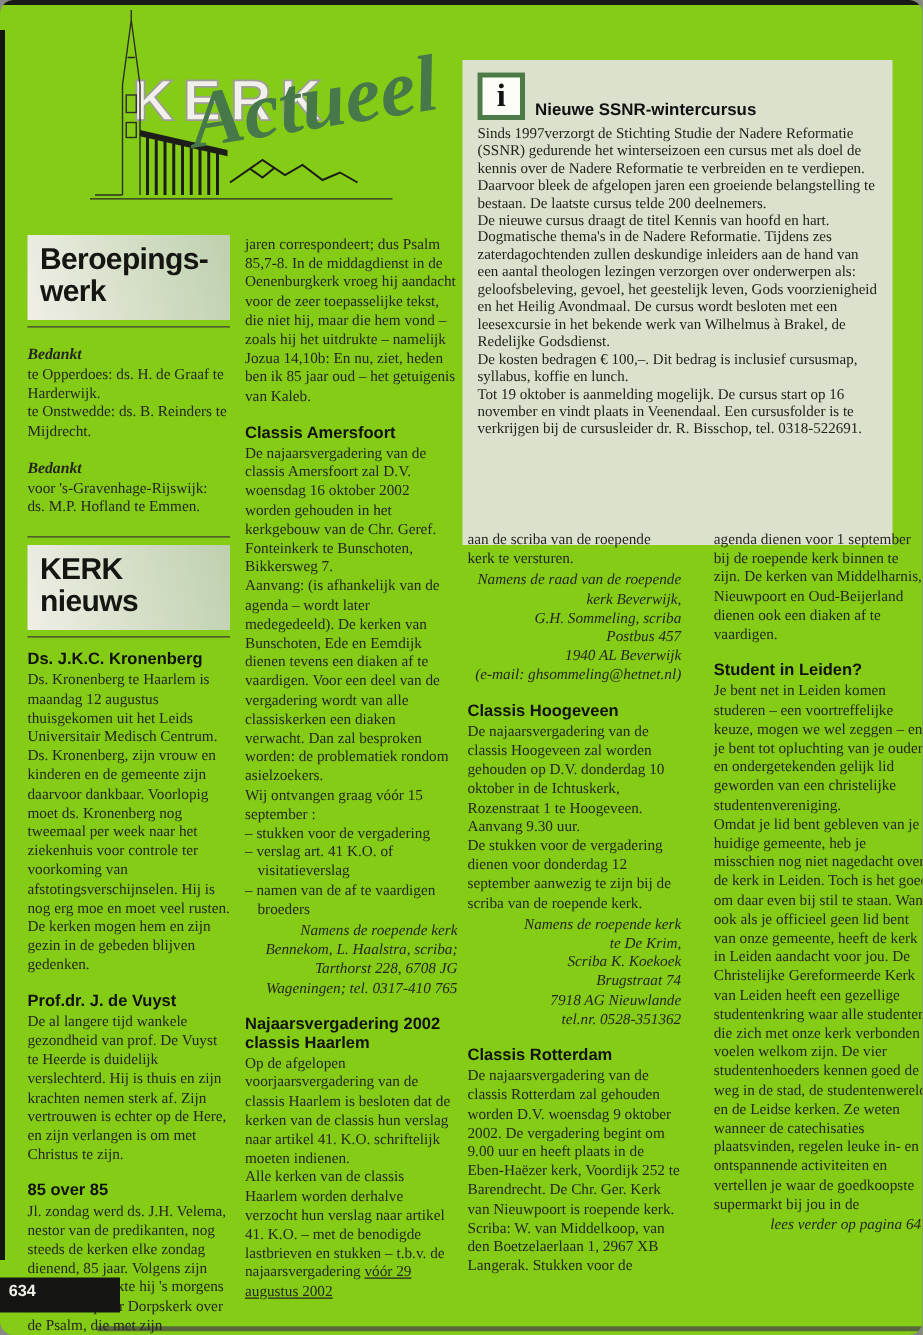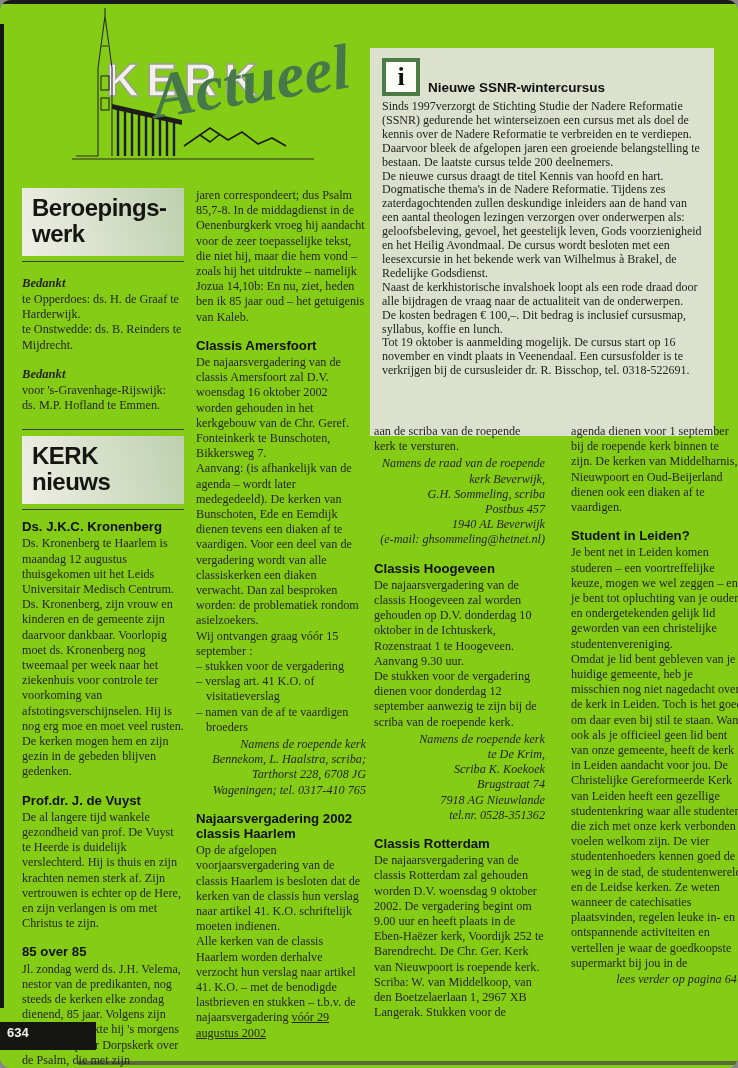--- a/index.html
+++ b/index.html
@@ -101,21 +101,20 @@
     </svg>
   </div>
 
   <div id="infobox">
     <div class="ib-head">
       <div class="info-icon">i</div>
       <p class="ib-title">Nieuwe SSNR-wintercursus</p>
     </div>
     <p class="ib-p">Sinds 1997verzorgt de Stichting Studie der Nadere Reformatie (SSNR) gedurende het winterseizoen een cursus met als doel de kennis over de Nadere Reformatie te verbreiden en te verdiepen. Daarvoor bleek de afgelopen jaren een groeiende belangstelling te bestaan. De laatste cursus telde 200 deelnemers.</p>
     <p class="ib-p"><span>De nieuwe cursus draagt de titel </span><span class="it">Kennis van hoofd en hart. Dogmatische thema's in de Nadere Reformatie</span><span>. Tijdens zes zaterdagochtenden zullen deskundige inleiders aan de hand van een aantal theologen lezingen verzorgen over onderwerpen als: geloofsbeleving, gevoel, het geestelijk leven, Gods voorzienigheid en het Heilig Avondmaal. De cursus wordt besloten met een leesexcursie in het bekende werk van Wilhelmus à Brakel, de </span><span class="it">Redelijke Godsdienst</span><span>.</span></p>
-    <p class="ib-p">Naast de kerkhistorische invalshoek loopt als een rode draad door alle bijdragen de vraag naar de actualiteit van de onderwerpen.</p>
     <p class="ib-p">De kosten bedragen € 100,–. Dit bedrag is inclusief cursusmap, syllabus, koffie en lunch.</p>
     <p class="ib-p">Tot 19 oktober is aanmelding mogelijk. De cursus start op 16 november en vindt plaats in Veenendaal. Een cursusfolder is te verkrijgen bij de cursusleider dr. R. Bisschop, tel. 0318-522691.</p>
   </div>
 
   <div id="col1" class="col">
     <div class="section-box">Beroepings-
 werk</div>
     <hr class="rule">
     <p class="subhead">Bedankt</p>
     <p class="p prelines">te Opperdoes: ds. H. de Graaf te Harderwijk.

